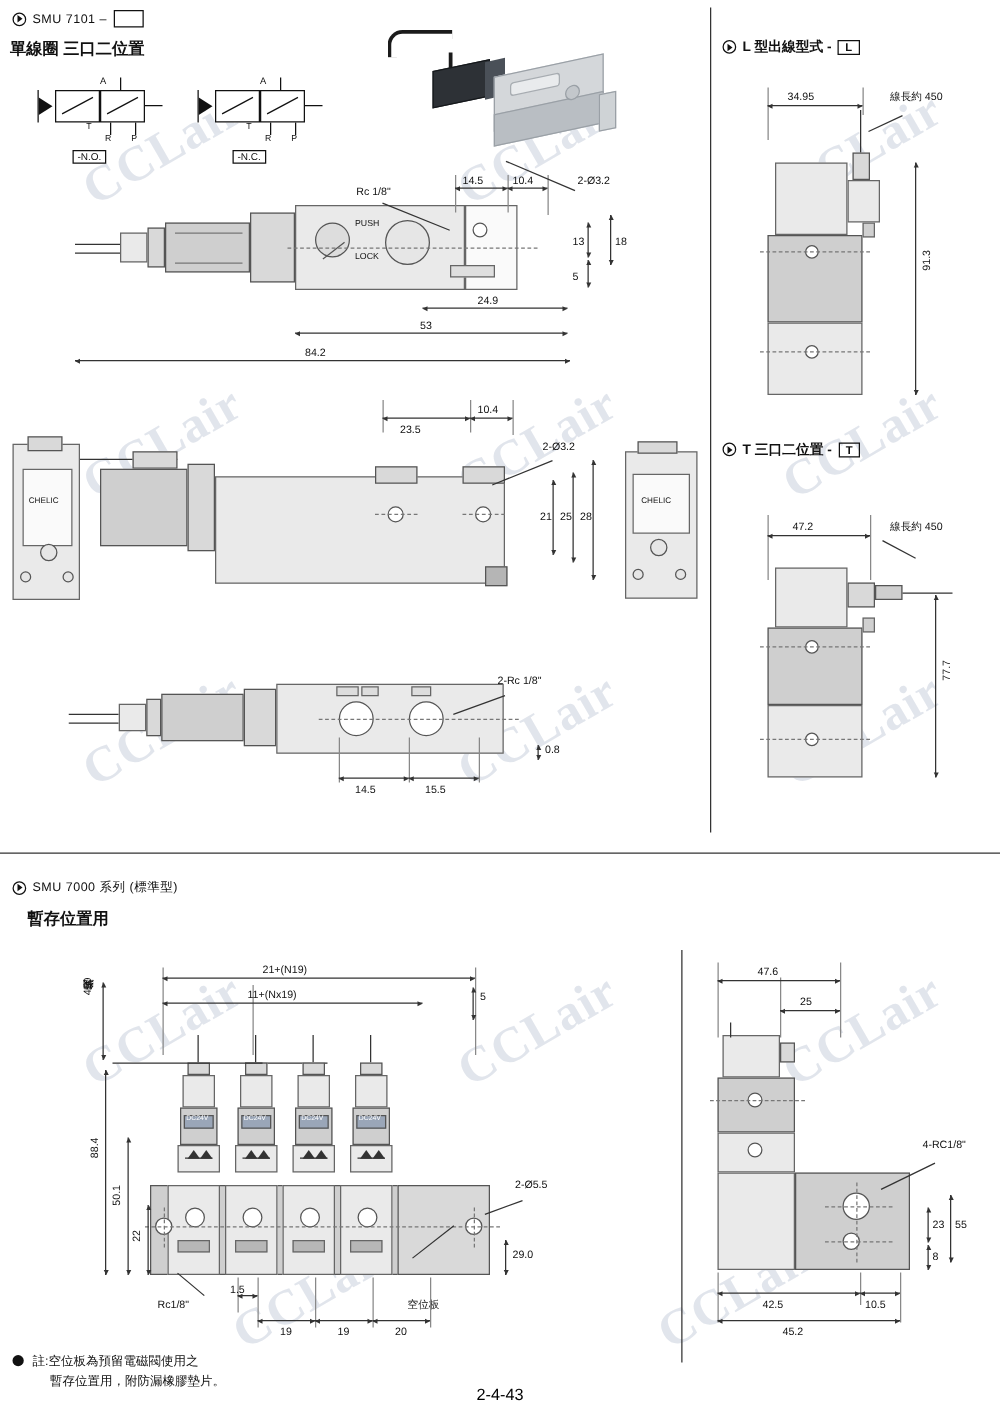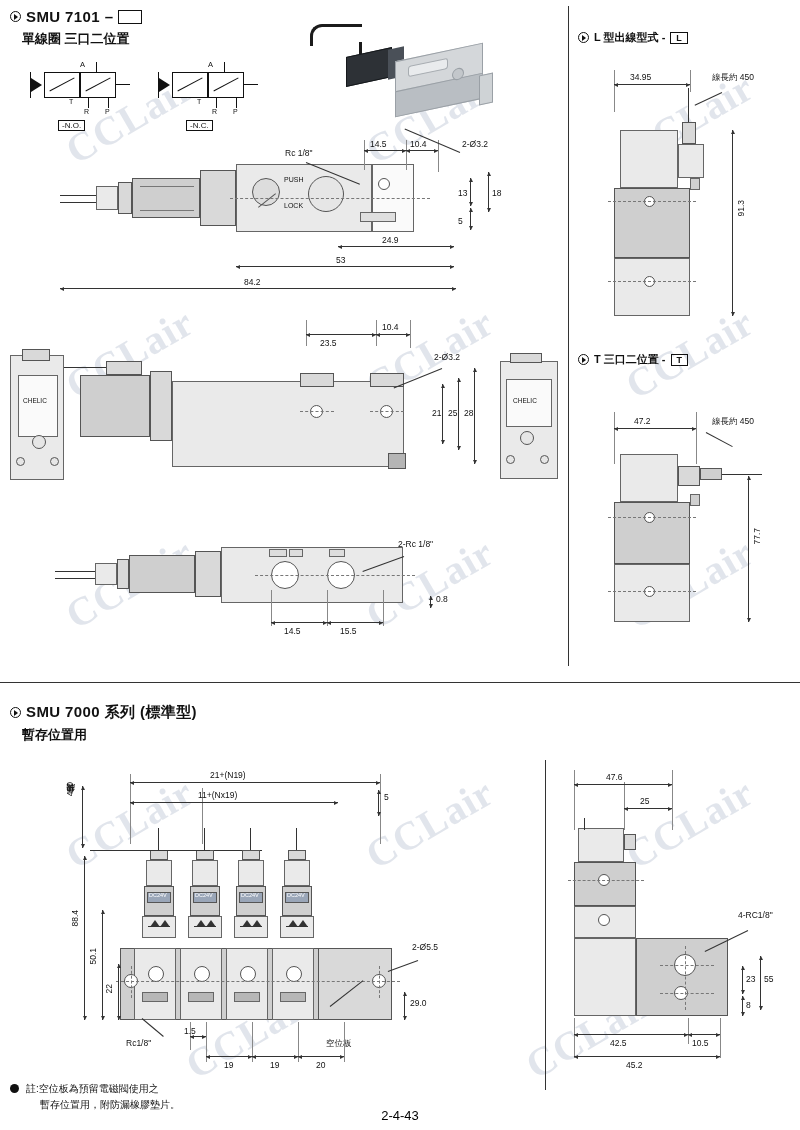--- a/index.html
+++ b/index.html
@@ -43,21 +43,21 @@
   .dimv::after  { bottom:0; border-top:4px solid #333; }
 
   
   .sec-head { position:absolute; display:flex; align-items:center; gap:5px; }
   .ring {
     width:11px;height:11px;border-radius:50%;border:1.6px solid #111;
     display:inline-flex;align-items:center;justify-content:center;
   }
   .ring::after{content:"";width:0;height:0;border-left:4px solid #111;
     border-top:3px solid transparent;border-bottom:3px solid transparent;margin-left:1px;}
-  .sec-title { font-size:15px; font-weight:bold; letter-spacing:0.4px; }
+  .sec-title { font-size:10px; font-weight:normal; letter-spacing:0.4px; }
   .sec-sub { position:absolute; font-size:13px; font-weight:bold; }
   .boxlbl { border:1.2px solid #111; padding:1px 6px; font-size:11px; font-weight:bold; display:inline-block; }
   .boxlbl.small { font-size:8px; padding:0 3px; font-weight:normal; }
 
   
   .body-gray  { position:absolute; background:#d9d9d9; border:0.8px solid #555; }
   .body-gray2 { position:absolute; background:#cfcfcf; border:0.8px solid #555; }
   .body-light { position:absolute; background:#eaeaea; border:0.8px solid #666; }
   .body-white { position:absolute; background:#fafafa; border:0.8px solid #666; }
   .body-dark  { position:absolute; background:#b5b5b5; border:0.8px solid #555; }
@@ -100,21 +100,21 @@
   <div class="wm" style="left:360px; top:800px;">CCLair</div>
   <div class="wm" style="left:620px; top:800px;">CCLair</div>
   <div class="wm" style="left:180px; top:1010px;">CCLair</div>
   <div class="wm" style="left:520px; top:1010px;">CCLair</div>
 
   <div class="sec-head" style="left:10px; top:8px;">
     <span class="ring"></span>
     <span class="sec-title">SMU 7101 –</span>
     <span class="boxlbl" style="width:24px;height:14px;"></span>
   </div>
-  <div class="sec-sub" style="left:22px; top:30px;">單線圈 三口二位置</div>
+  <div class="sec-sub" style="left:8px; top:30px;">單線圈 三口二位置</div>
 
   <div class="abs" style="left:22px; top:62px; width:110px; height:62px;">
 
     <div class="lbl sm" style="left:58px; top:-2px;">A</div>
 
     <div class="symbox" style="left:22px; top:10px; width:36px; height:26px;"></div>
     <div class="symbox" style="left:58px; top:10px; width:36px; height:26px;"></div>
 
     <div class="symline" style="left:26px; top:22px; width:28px; height:0.9px; transform:rotate(-28deg);"></div>
     <div class="symline" style="left:62px; top:22px; width:28px; height:0.9px; transform:rotate(-28deg);"></div>

